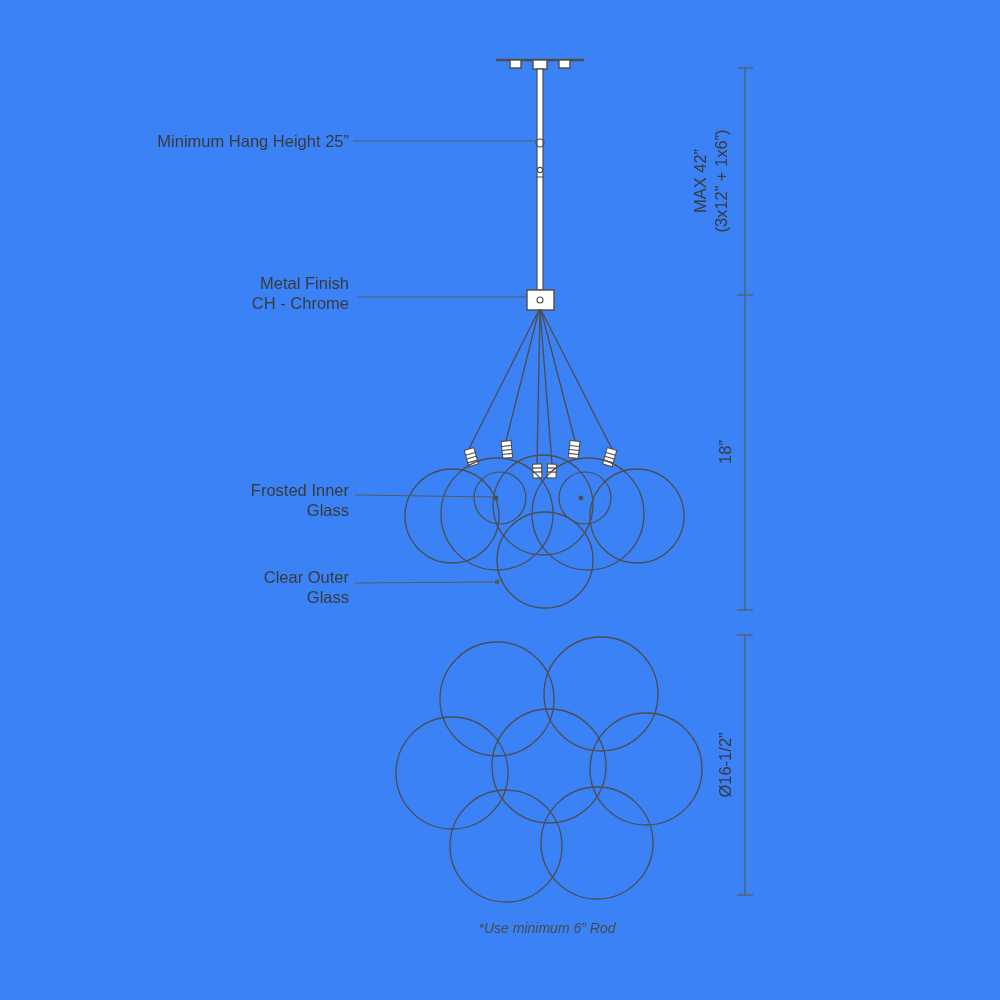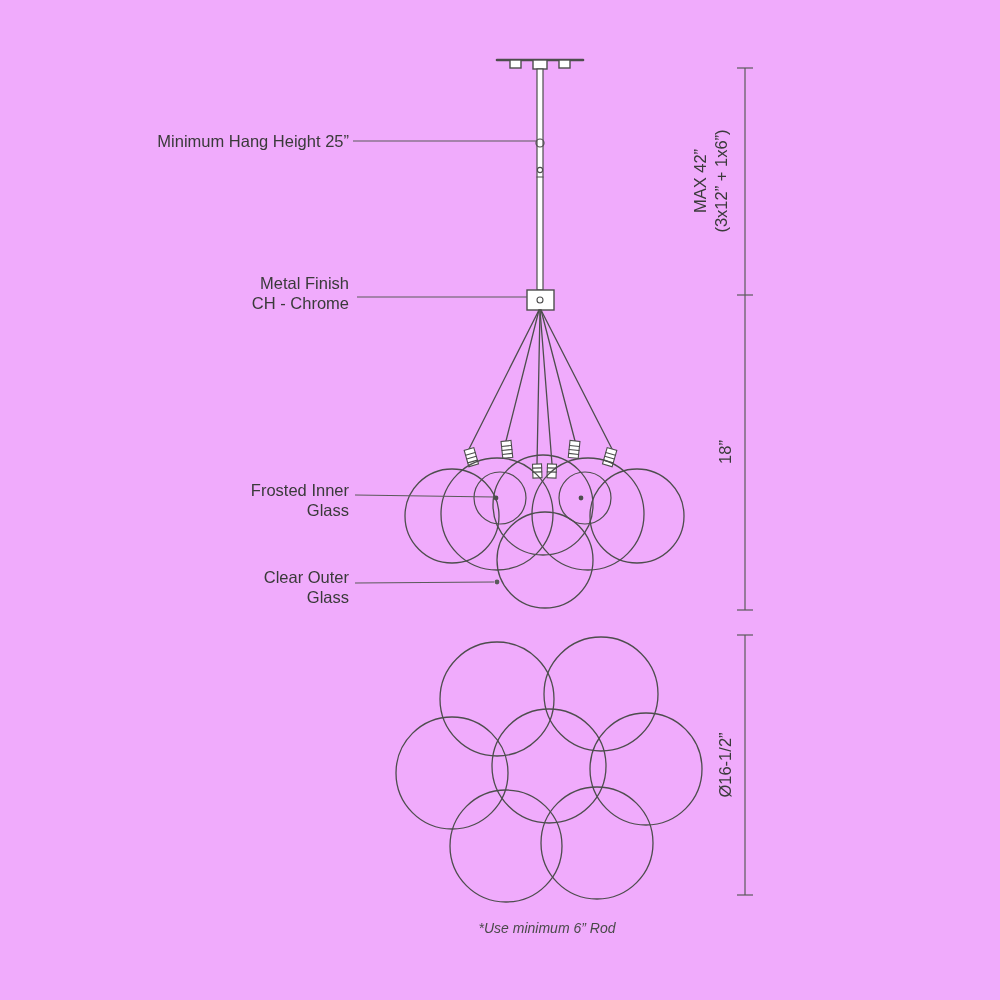--- a/index.html
+++ b/index.html
@@ -5,21 +5,21 @@
   html, body {
     margin: 0;
     padding: 0;
     background: #ffffff;
     font-family: "Liberation Sans", sans-serif;
   }
   .canvas {
     position: relative;
     width: 1000px;
     height: 1000px;
-    background: #f0abfc;
+    background: #3b82f6;
     overflow: hidden;
   }
   svg text {
     fill: #3a3a3a;
     font-family: "Liberation Sans", sans-serif;
   }
   .label-text { font-size: 16.5px; }
   .dim-text   { font-size: 16.5px; }
   .foot-text  { font-size: 14px; font-style: italic; fill: #4a4a4a; }
 </style>

